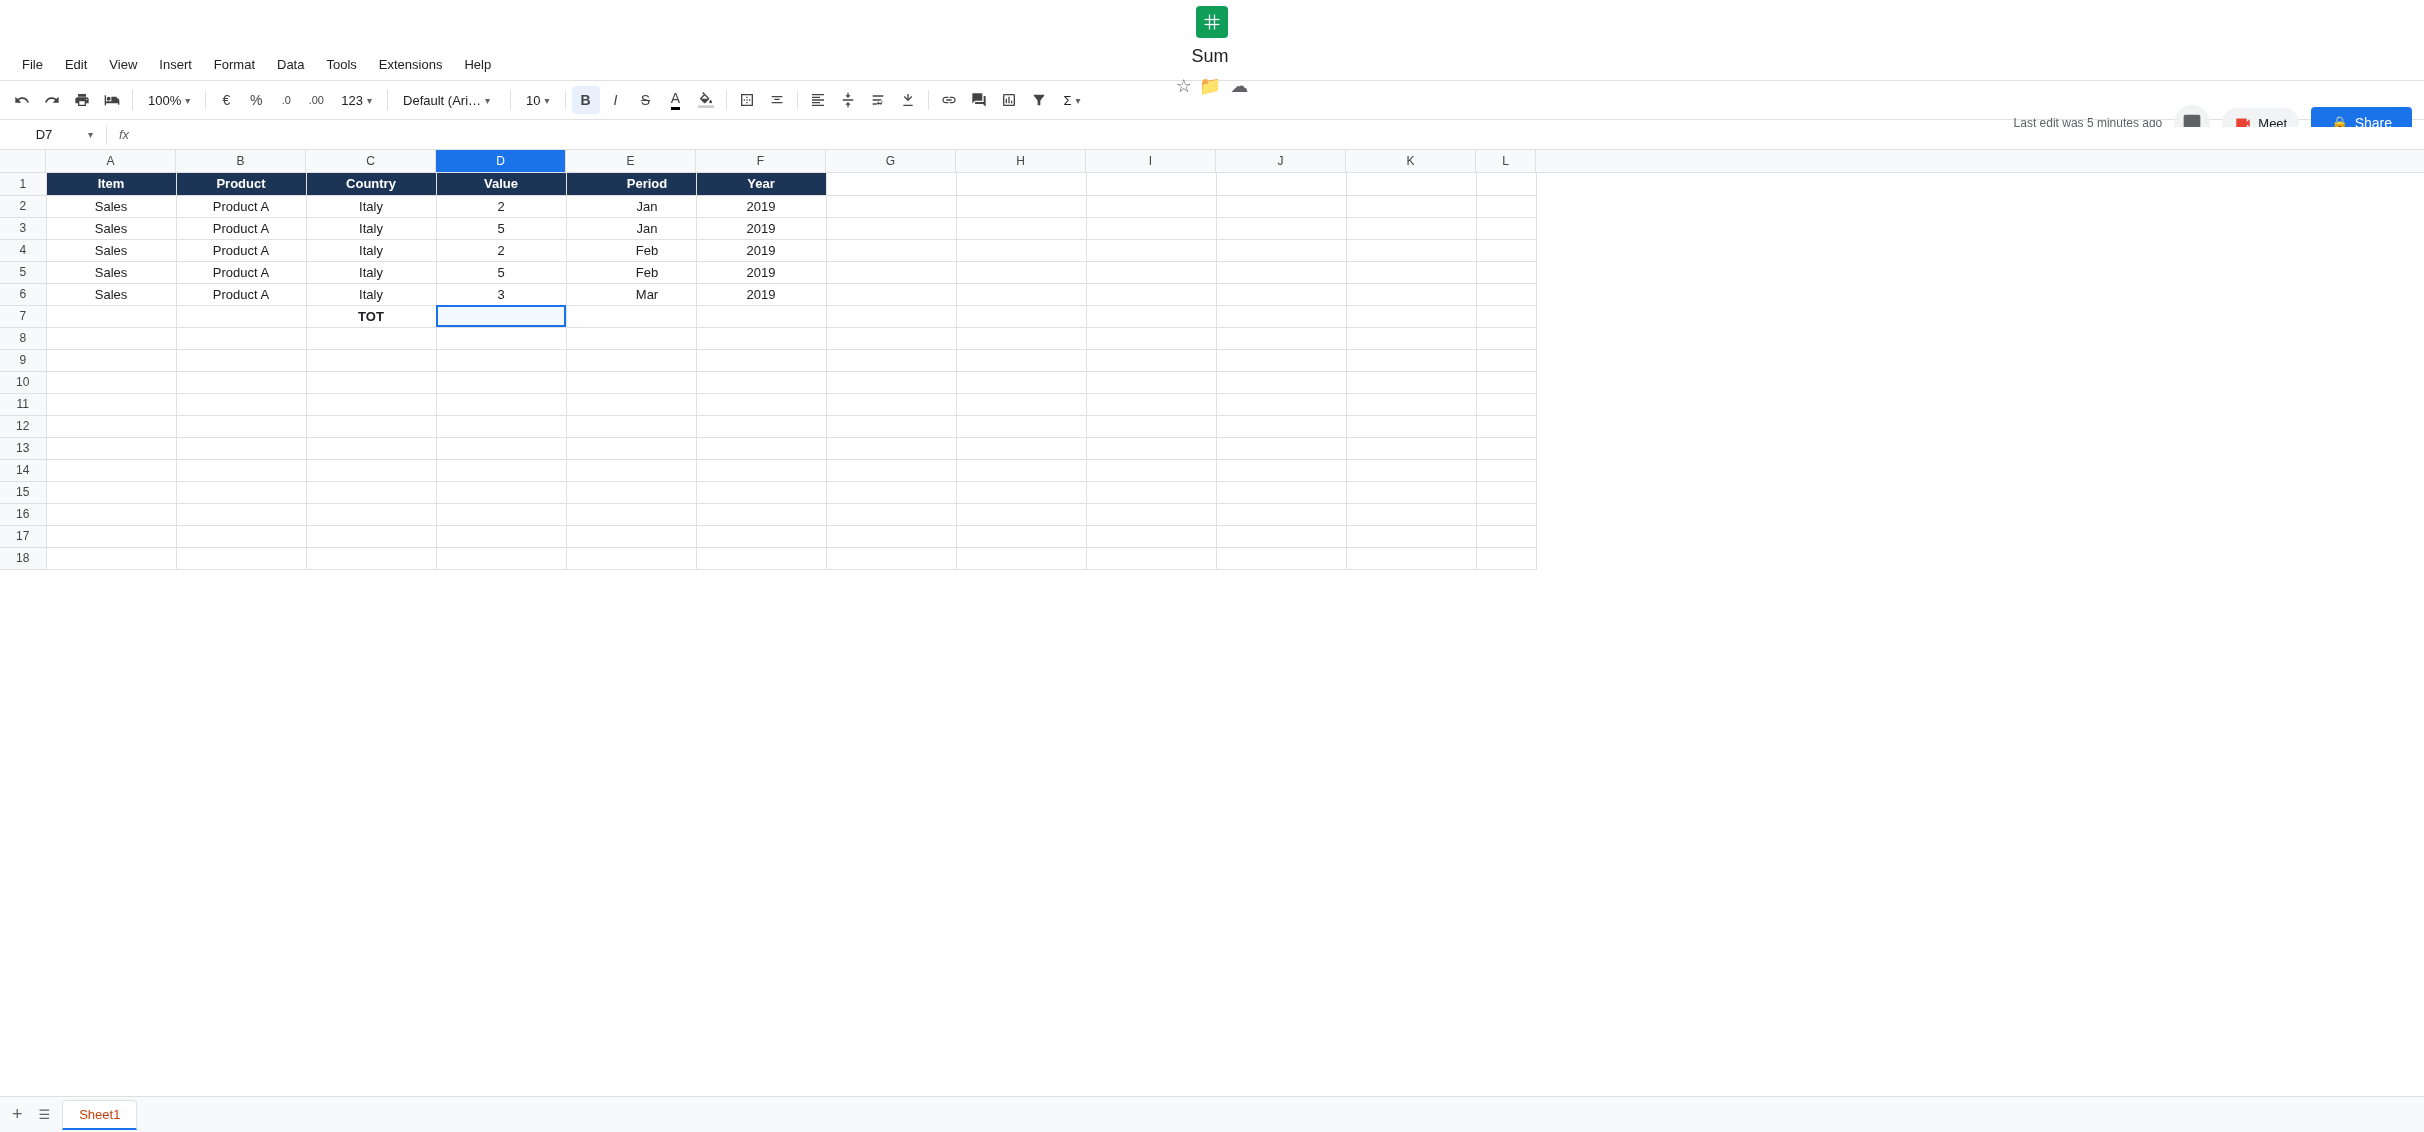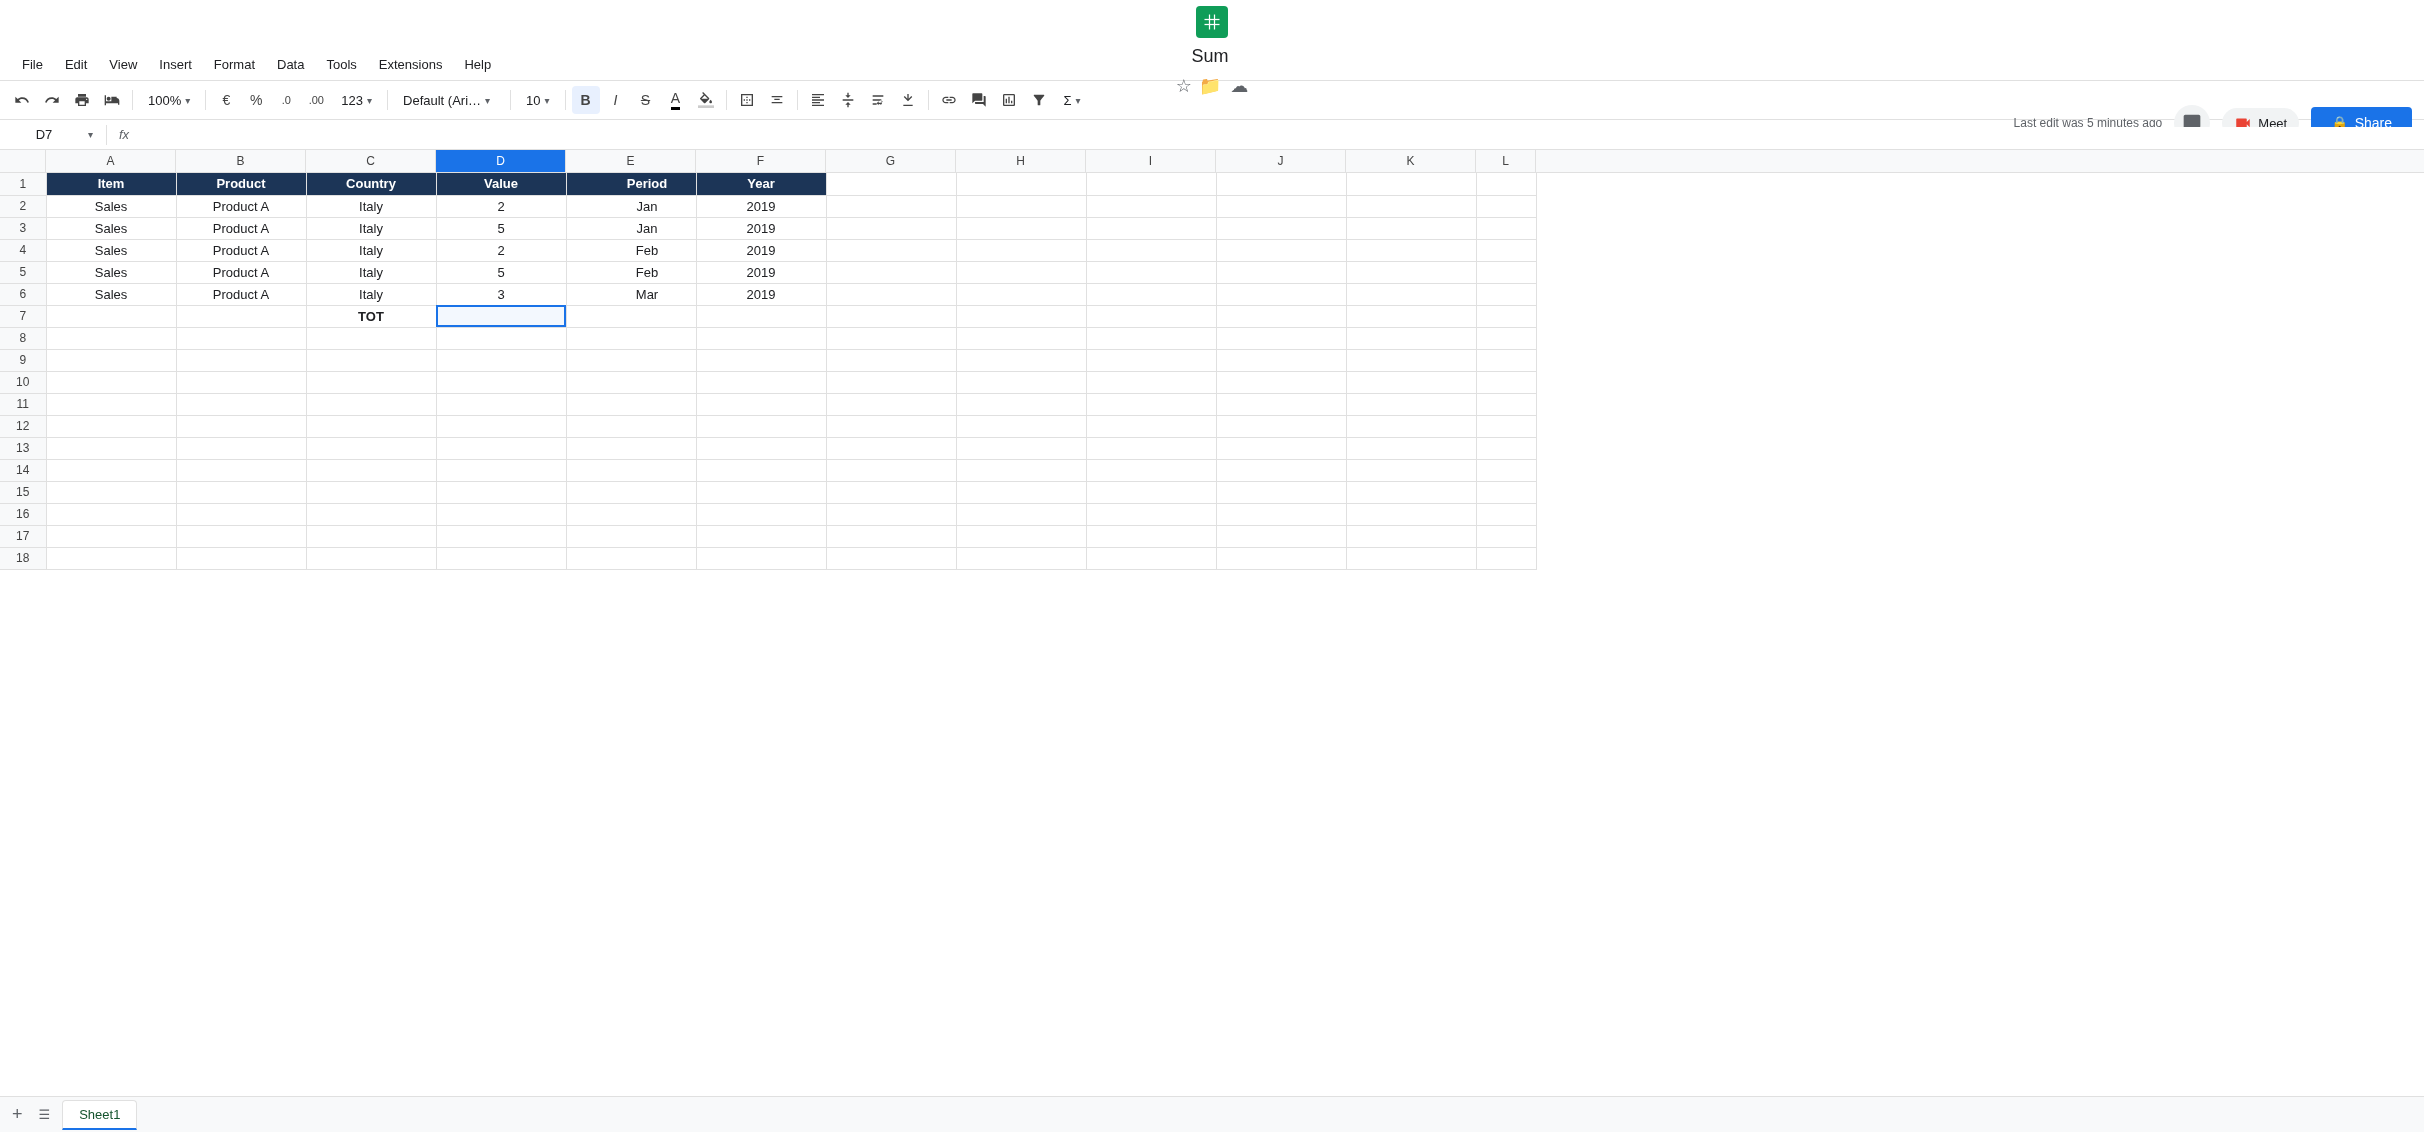--- a/index.html
+++ b/index.html
@@ -279,21 +279,21 @@
       font-size: 13px;
       border-radius: 4px 4px 0 0;
       cursor: pointer;
       background: white;
       border: 1px solid #e0e0e0;
       border-bottom: none;
       color: #202124;
     }
     .sheet-tab.active {
       background: white;
-      color: #14532d;
+      color: #c2410c;
       border-bottom: 2px solid #1a73e8;
     }
     .add-sheet { font-size: 18px; color: #5f6368; cursor: pointer; padding: 4px; }
   </style>
 </head>
 <body>
 
 <div id="title-bar">
   <div id="app-icon">
     <svg viewBox="0 0 24 24" fill="white">

